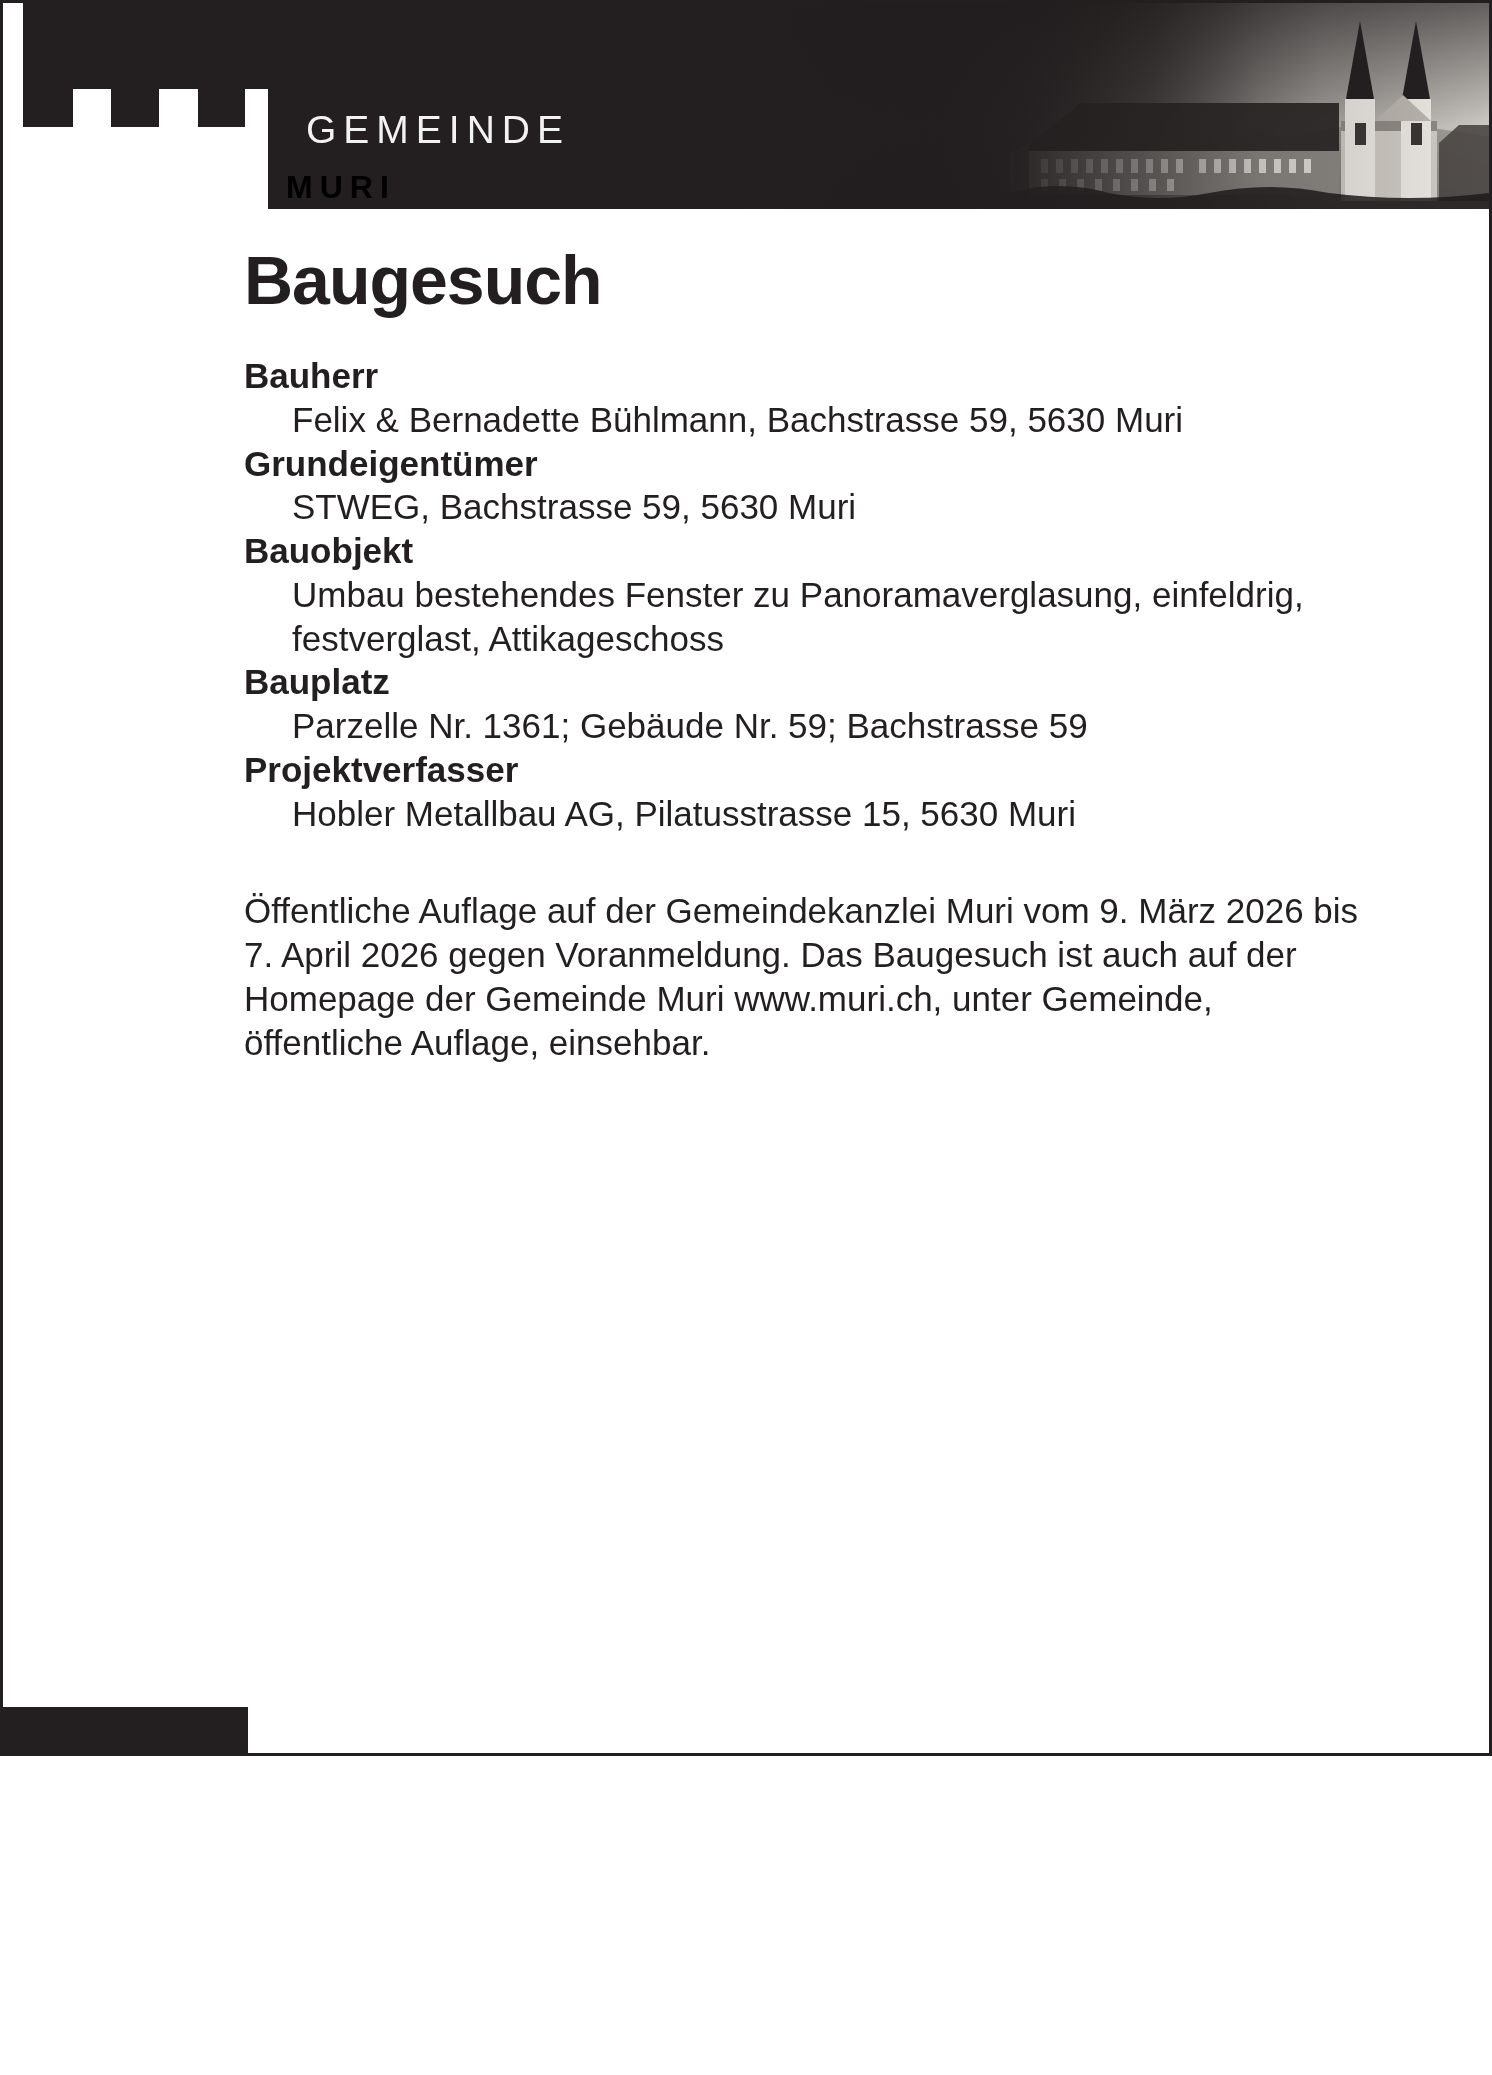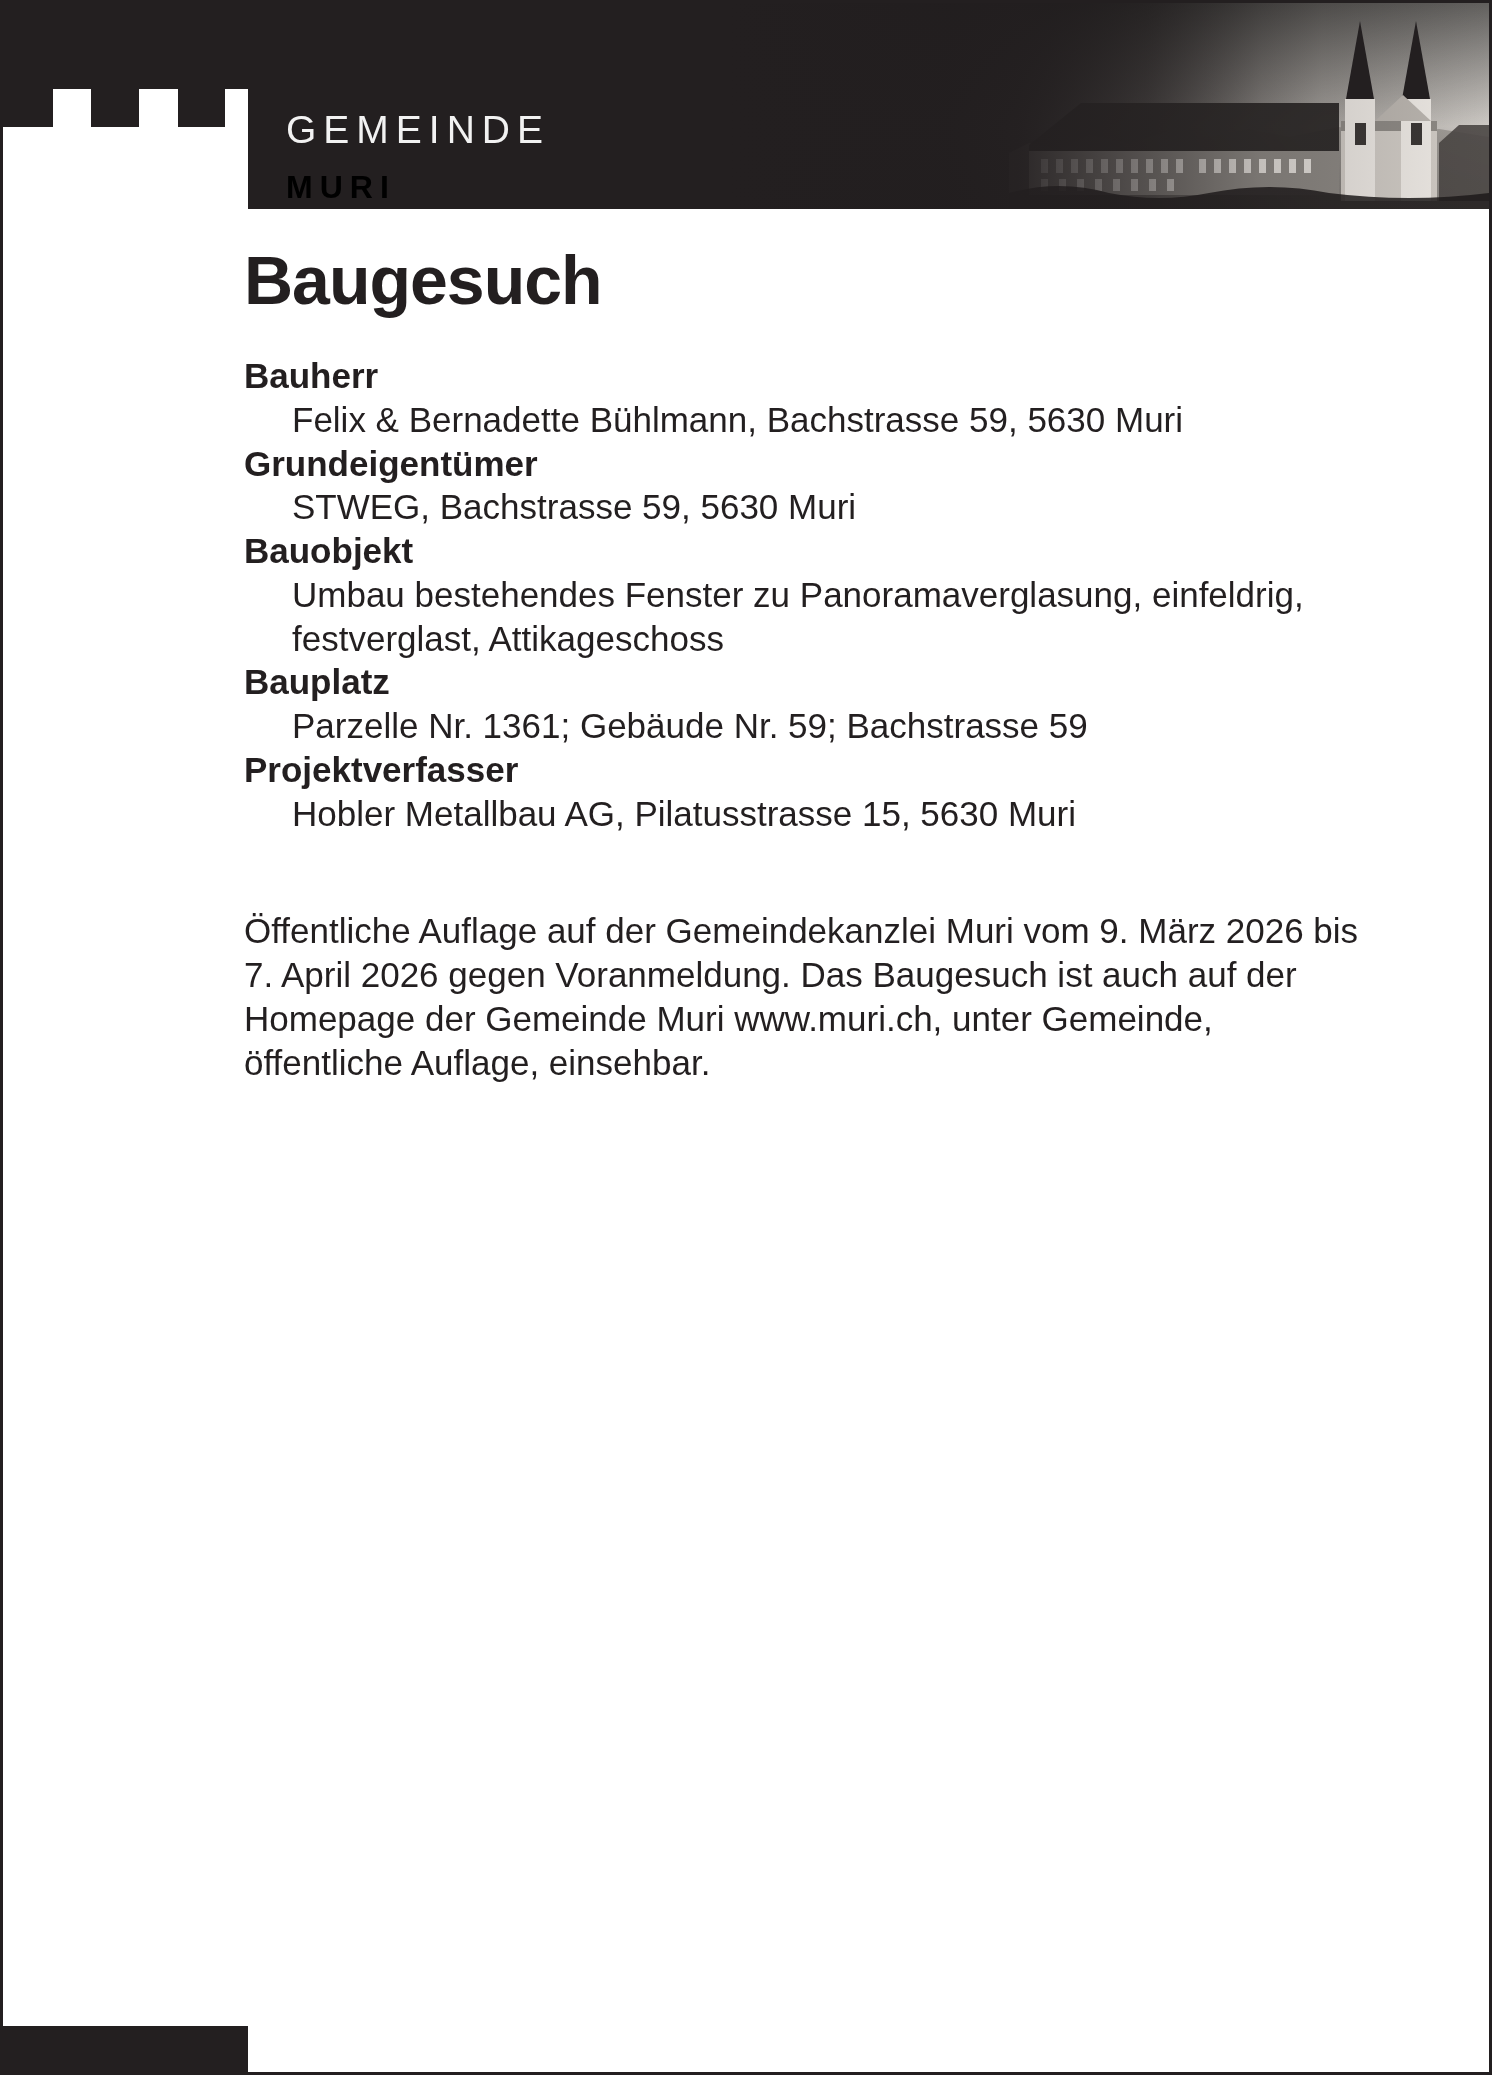--- a/index.html
+++ b/index.html
@@ -9,25 +9,26 @@
     background: #ffffff;
   }
   body {
     font-family: "Liberation Sans", "DejaVu Sans", sans-serif;
     color: #1a1a1a;
   }
 
   .ad {
     position: relative;
     width: 1492px;
-    height: 2075px;
+    height: 1756px;
     background: #ffffff;
     box-sizing: border-box;
     border: 3px solid #231f20;
     overflow: hidden;
+    padding-left: 20px;
   }
 
   
   .header {
     position: relative;
     width: 100%;
     height: 206px;
     background: #231f20;
     overflow: hidden;
   }
@@ -121,21 +122,21 @@
   }
 
   .para {
     font-size: 35px;
     font-weight: 400;
     line-height: 1.25;
     color: #231f20;
     margin: 36px 0 0 0;
   }
   .para-gap {
-    margin-top: 74px;
+    margin-top: 54px;
   }
 
   .signature {
     font-size: 35px;
     font-weight: 700;
     line-height: 1.25;
     color: #231f20;
     margin: 56px 0 0 0;
   }
 

